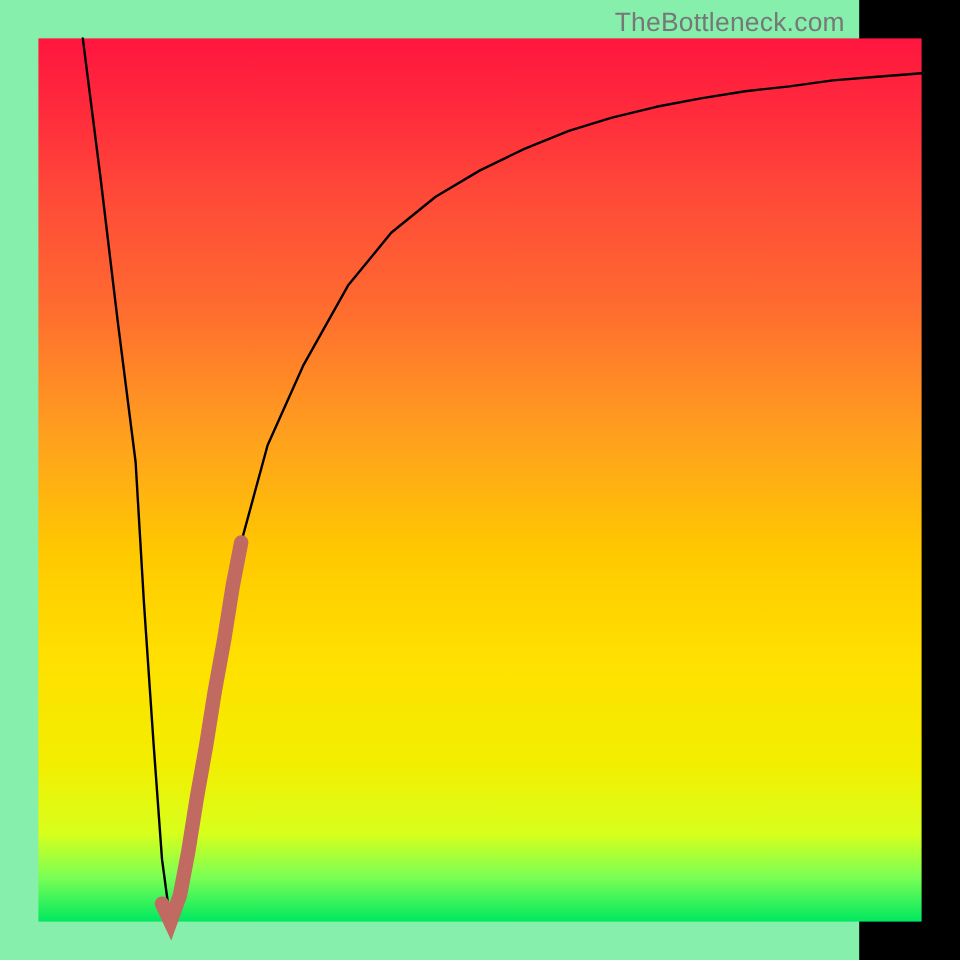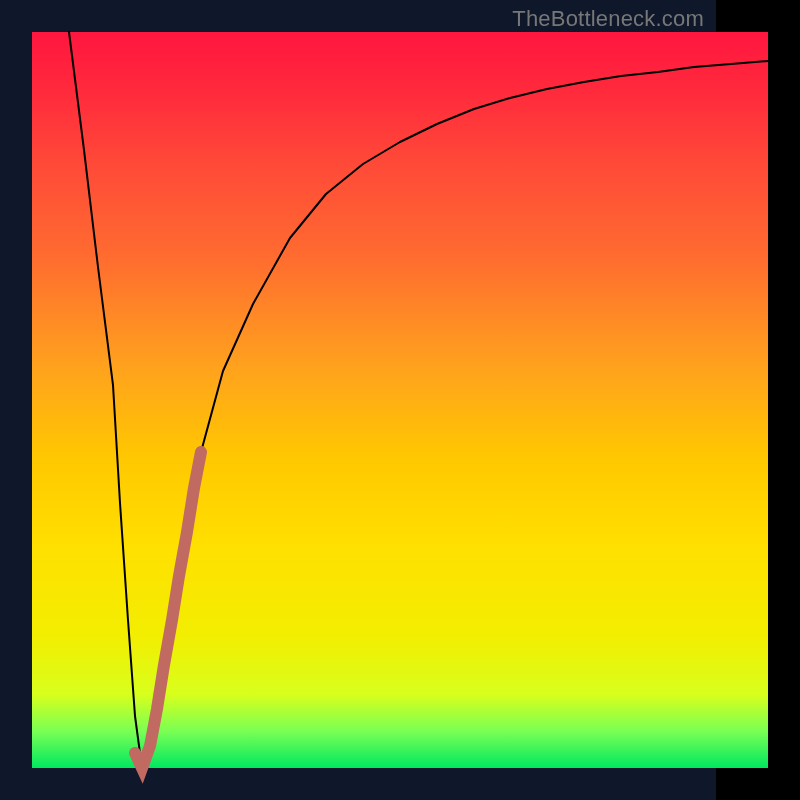--- a/index.html
+++ b/index.html
@@ -8,21 +8,21 @@
     width: 800px;
     height: 800px;
     overflow: hidden;
     background: #000;
     font-family: Arial, Helvetica, sans-serif;
   }
   .chart-wrap {
     position: relative;
     width: 716px;
     height: 800px;
-    background: #0f172a;
+    background: #86efac;
   }
   .plot-area {
     position: absolute;
     left: 32px;
     top: 32px;
     width: 736px;
     height: 736px;
     
     background: linear-gradient(to bottom,
       #ff163f 0%,

